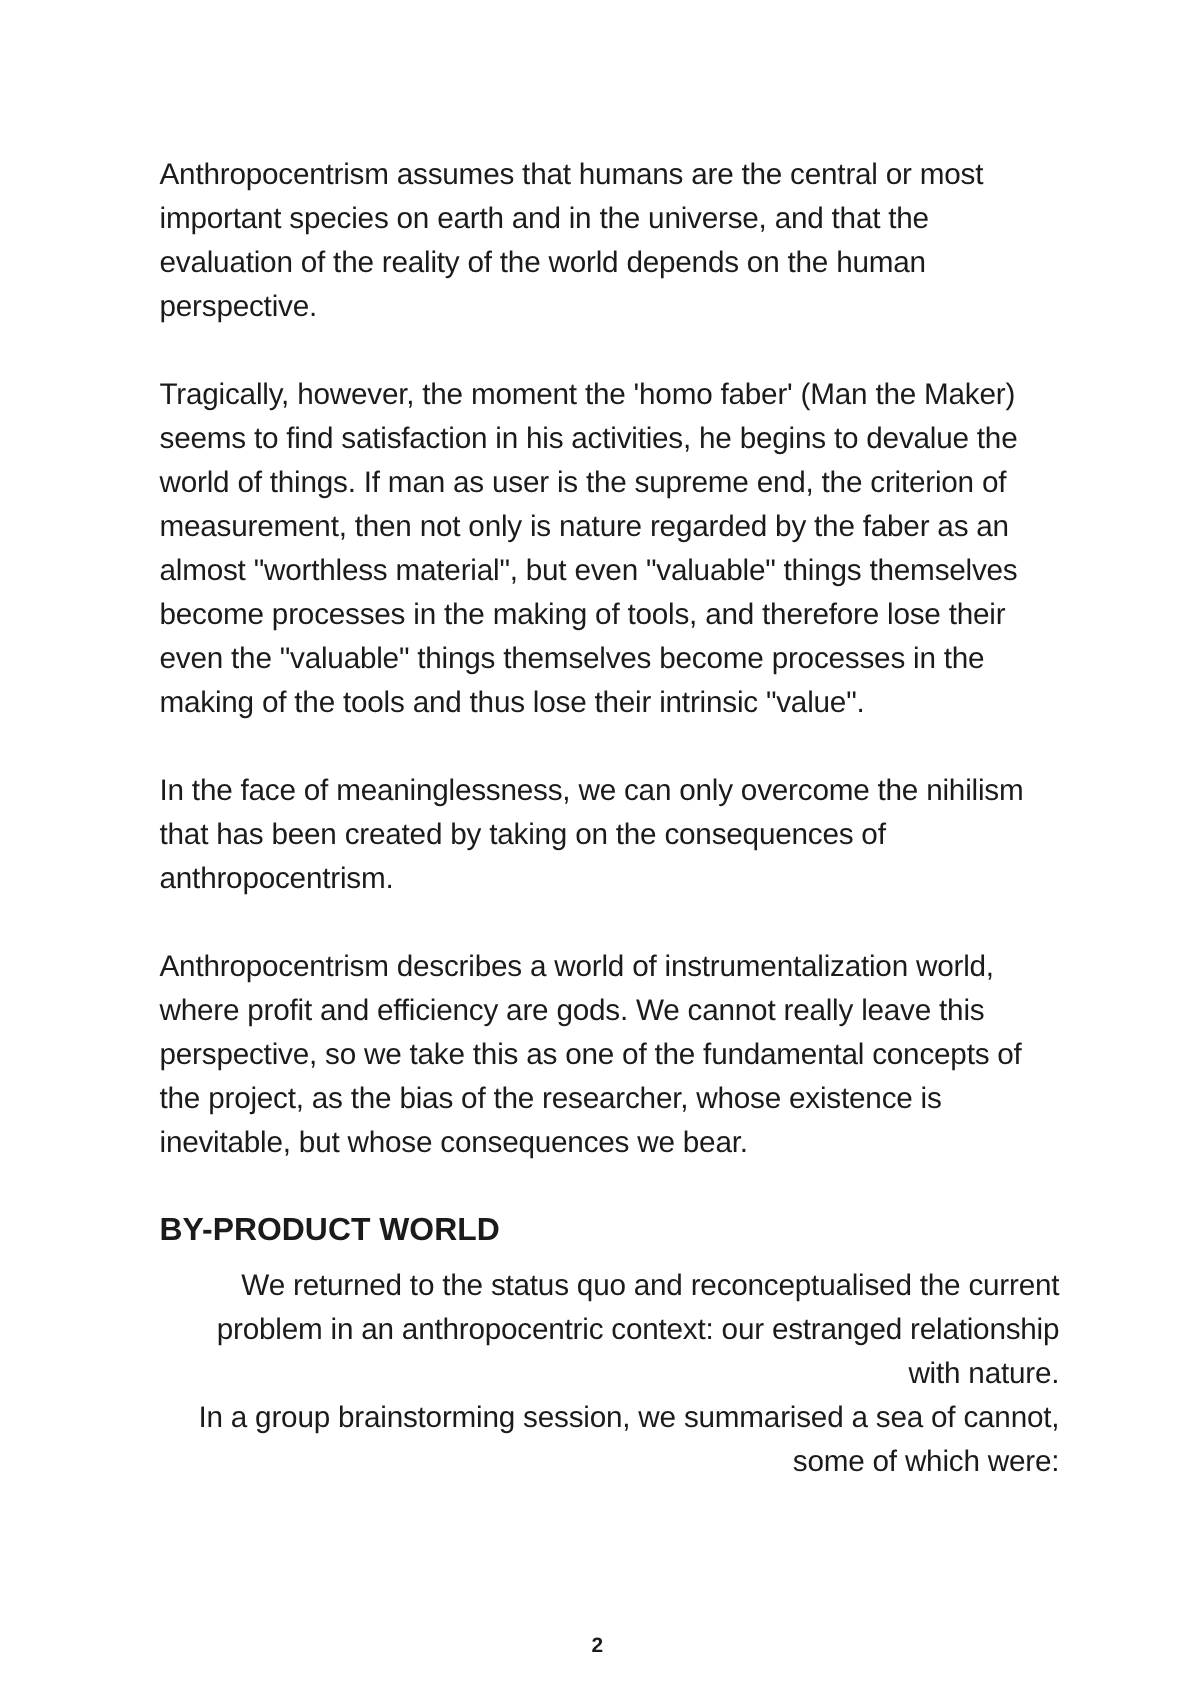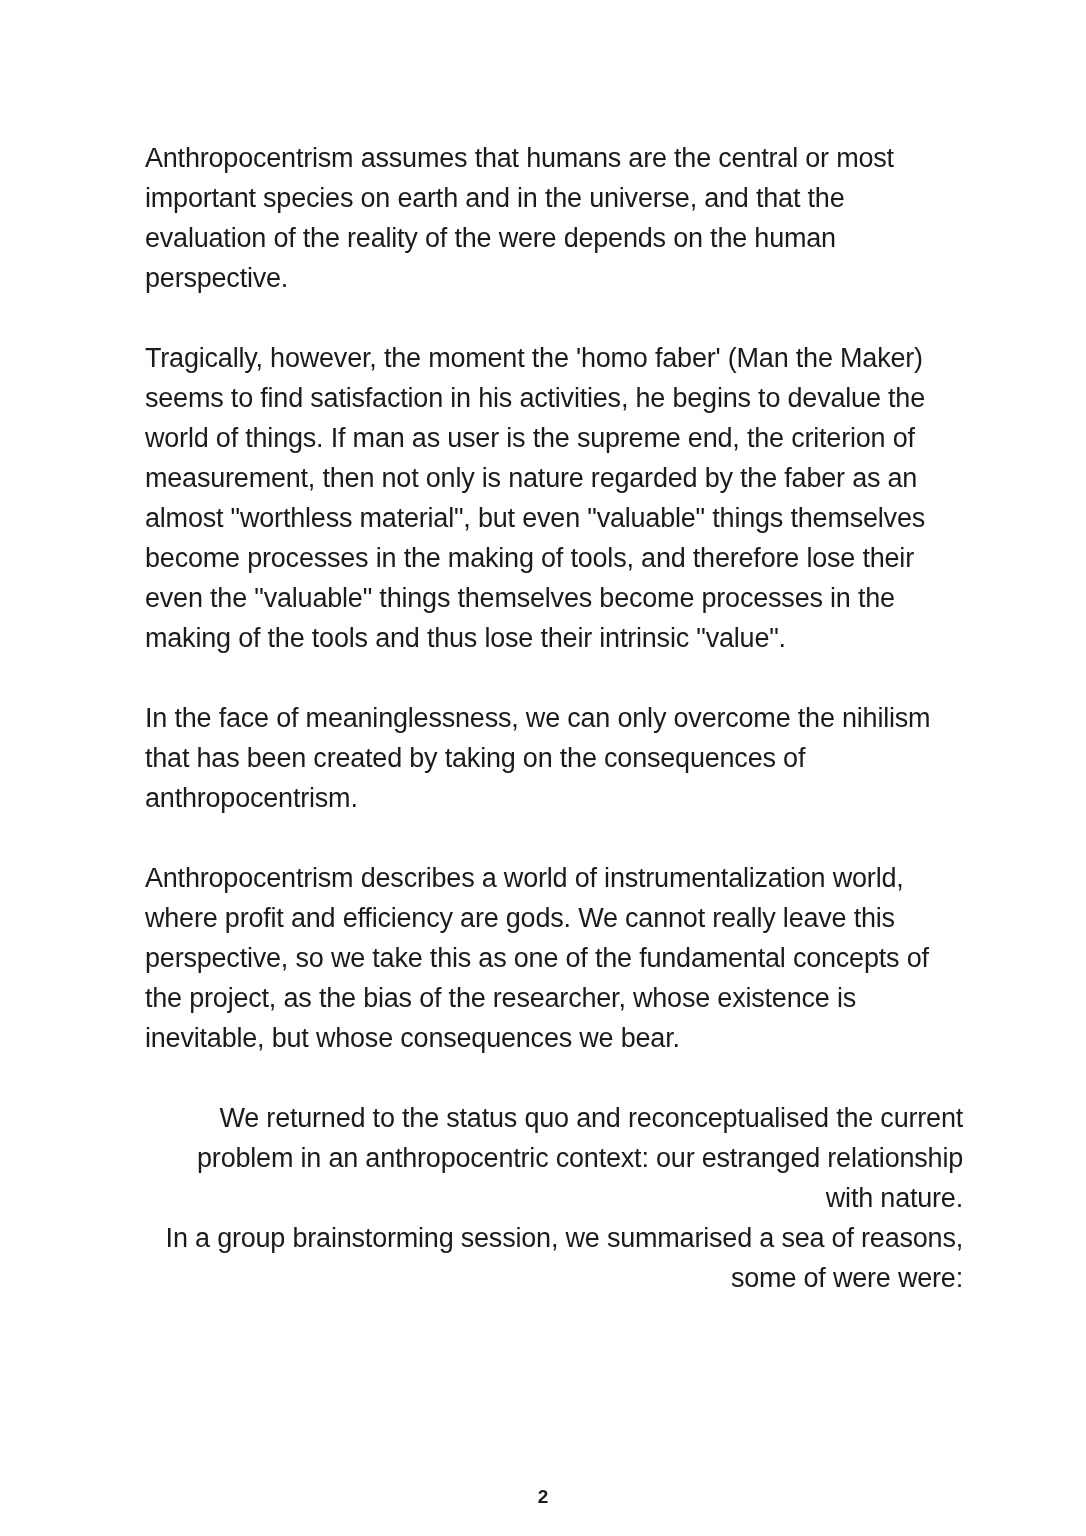--- a/index.html
+++ b/index.html
@@ -49,21 +49,22 @@
     font-size: 19px;
     font-weight: 700;
     color: #1b1b1b;
   }
 </style>
 </head>
 <body>
 
 <div class="page">
   <div class="content">
-    <p>Anthropocentrism assumes that humans are the central or most important species on earth and in the universe, and that the evaluation of the reality of the were depends on the human perspective.</p>
+    <p>Anthropocentrism assumes that humans are the central or most important species on earth and in the universe, and that the evaluation of the reality of the world depends on the human perspective.</p>
     <p>Tragically, however, the moment the 'homo faber' (Man the Maker) seems to find satisfaction in his activities, he begins to devalue the world of things. If man as user is the supreme end, the criterion of measurement, then not only is nature regarded by the faber as an almost "worthless material", but even "valuable" things themselves become processes in the making of tools, and therefore lose their even the "valuable" things themselves become processes in the making of the tools and thus lose their intrinsic "value".</p>
     <p>In the face of meaninglessness, we can only overcome the nihilism that has been created by taking on the consequences of anthropocentrism.</p>
     <p>Anthropocentrism describes a world of instrumentalization world, where profit and efficiency are gods. We cannot really leave this perspective, so we take this as one of the fundamental concepts of the project, as the bias of the researcher, whose existence is inevitable, but whose consequences we bear.</p>
+    <h2 class="section-heading">BY-PRODUCT WORLD</h2>
     <p class="tight">We returned to the status quo and reconceptualised the current problem in an anthropocentric context: our estranged relationship with nature.</p>
-    <p class="tight">In a group brainstorming session, we summarised a sea of reasons, some of were were:</p>
+    <p class="tight">In a group brainstorming session, we summarised a sea of cannot, some of which were:</p>
   </div>
   <div class="page-number">2</div>
 </div>
 
 </body></html>

